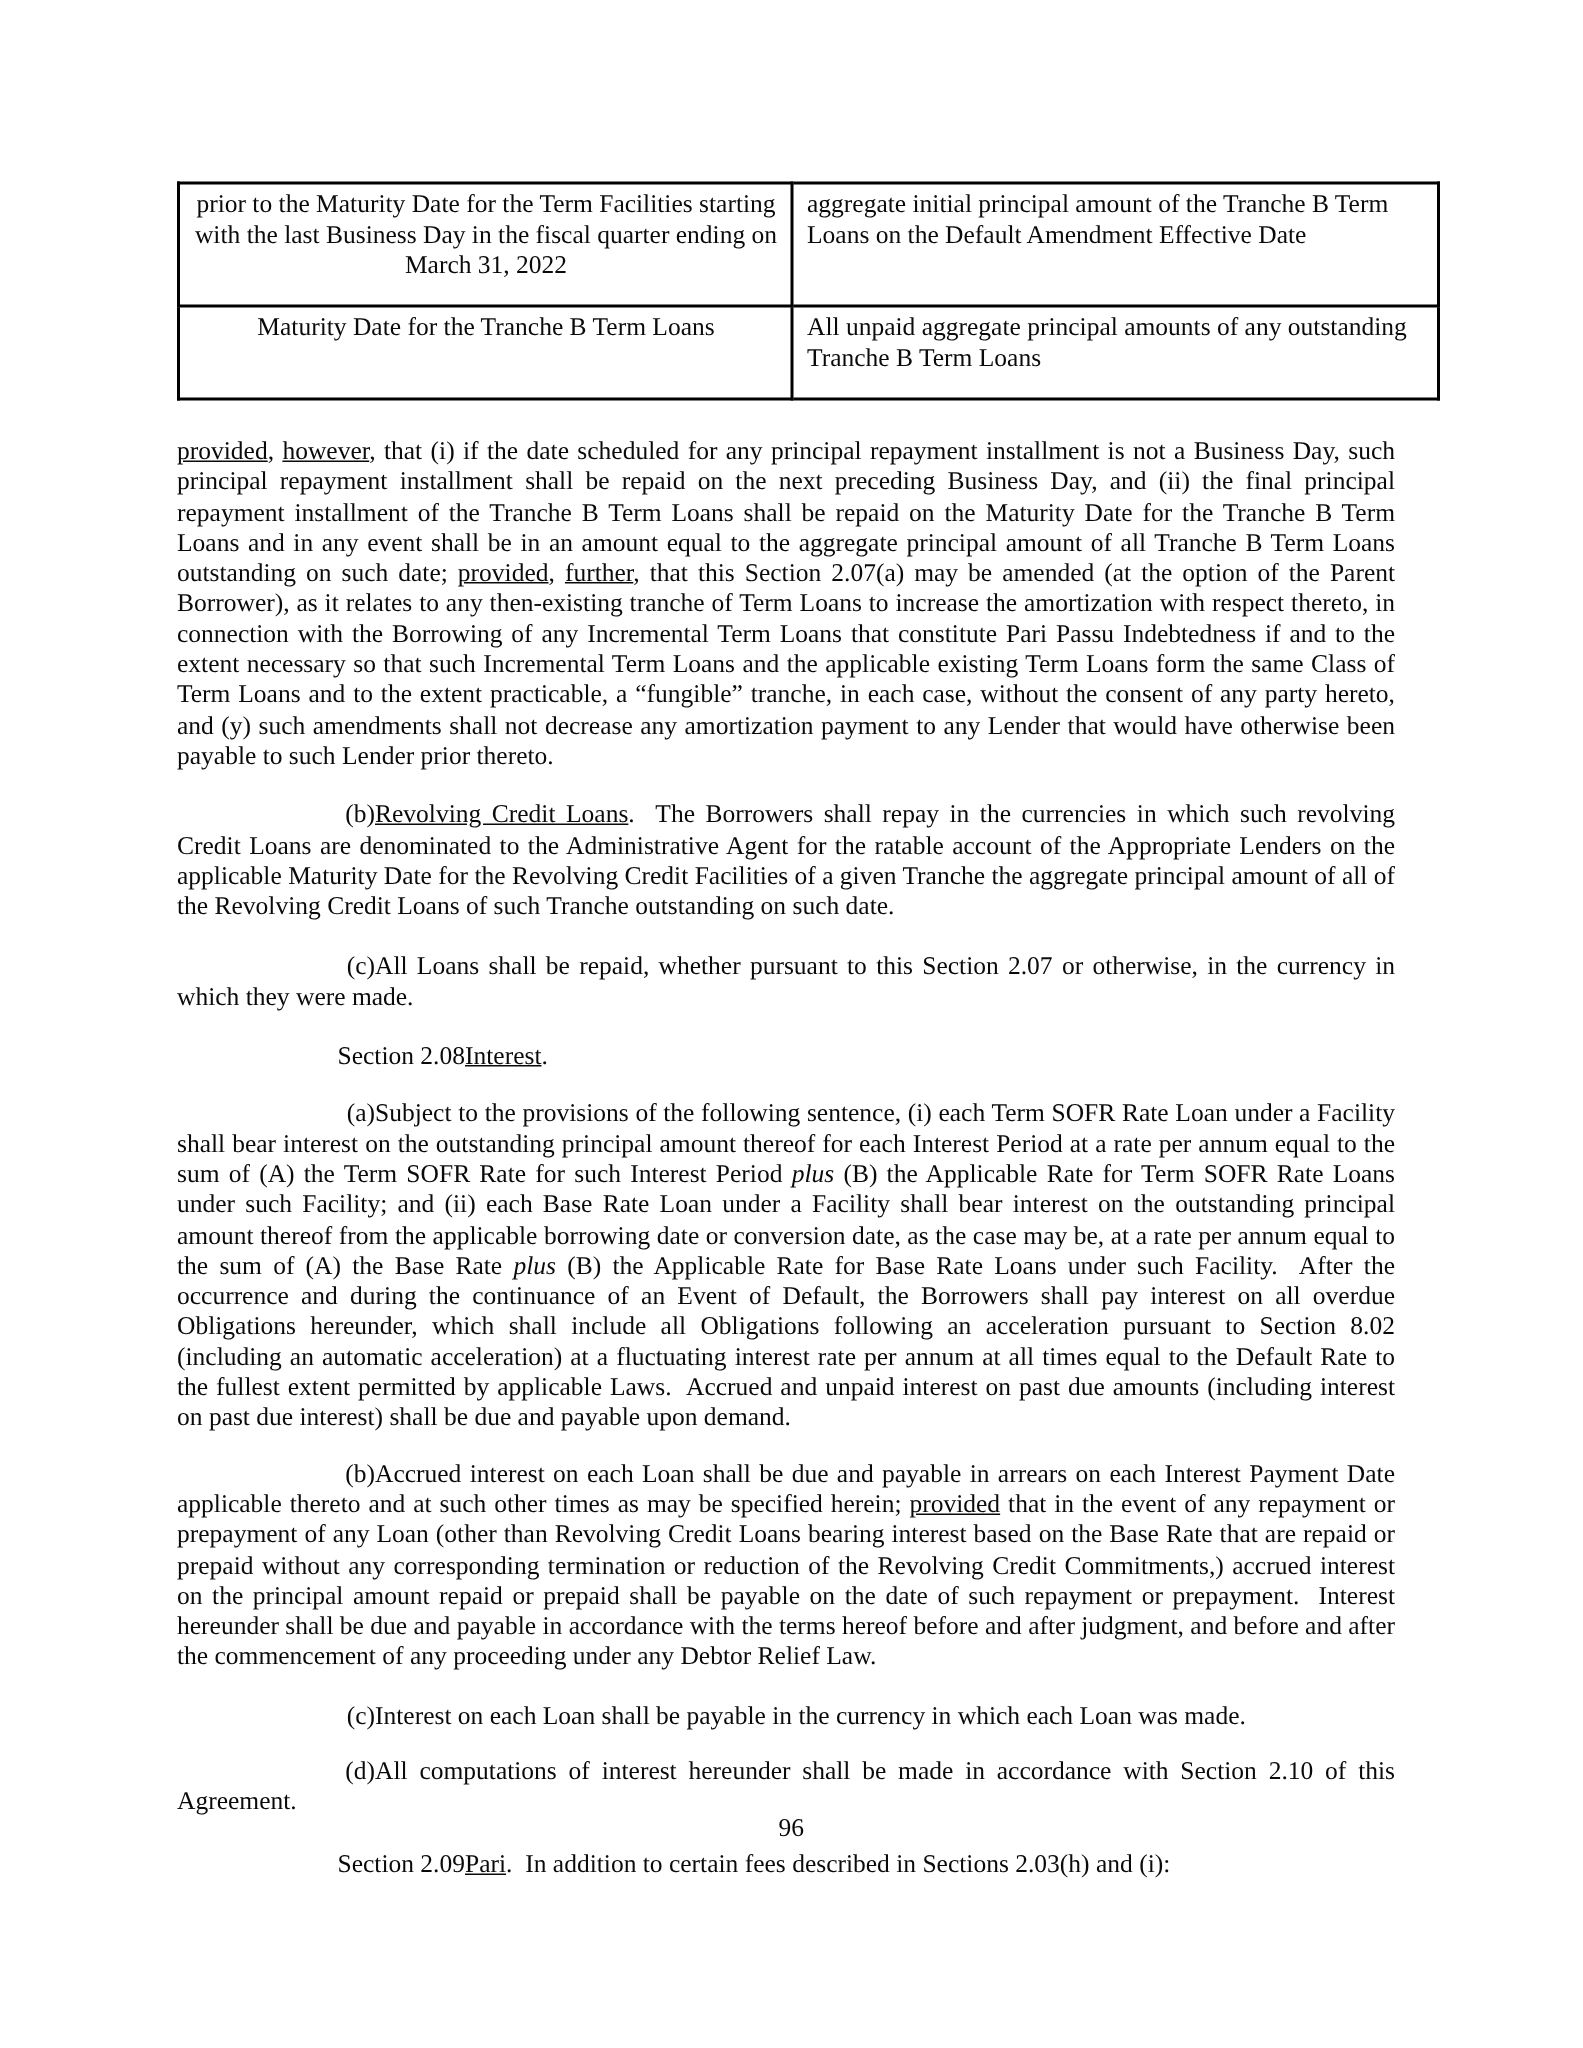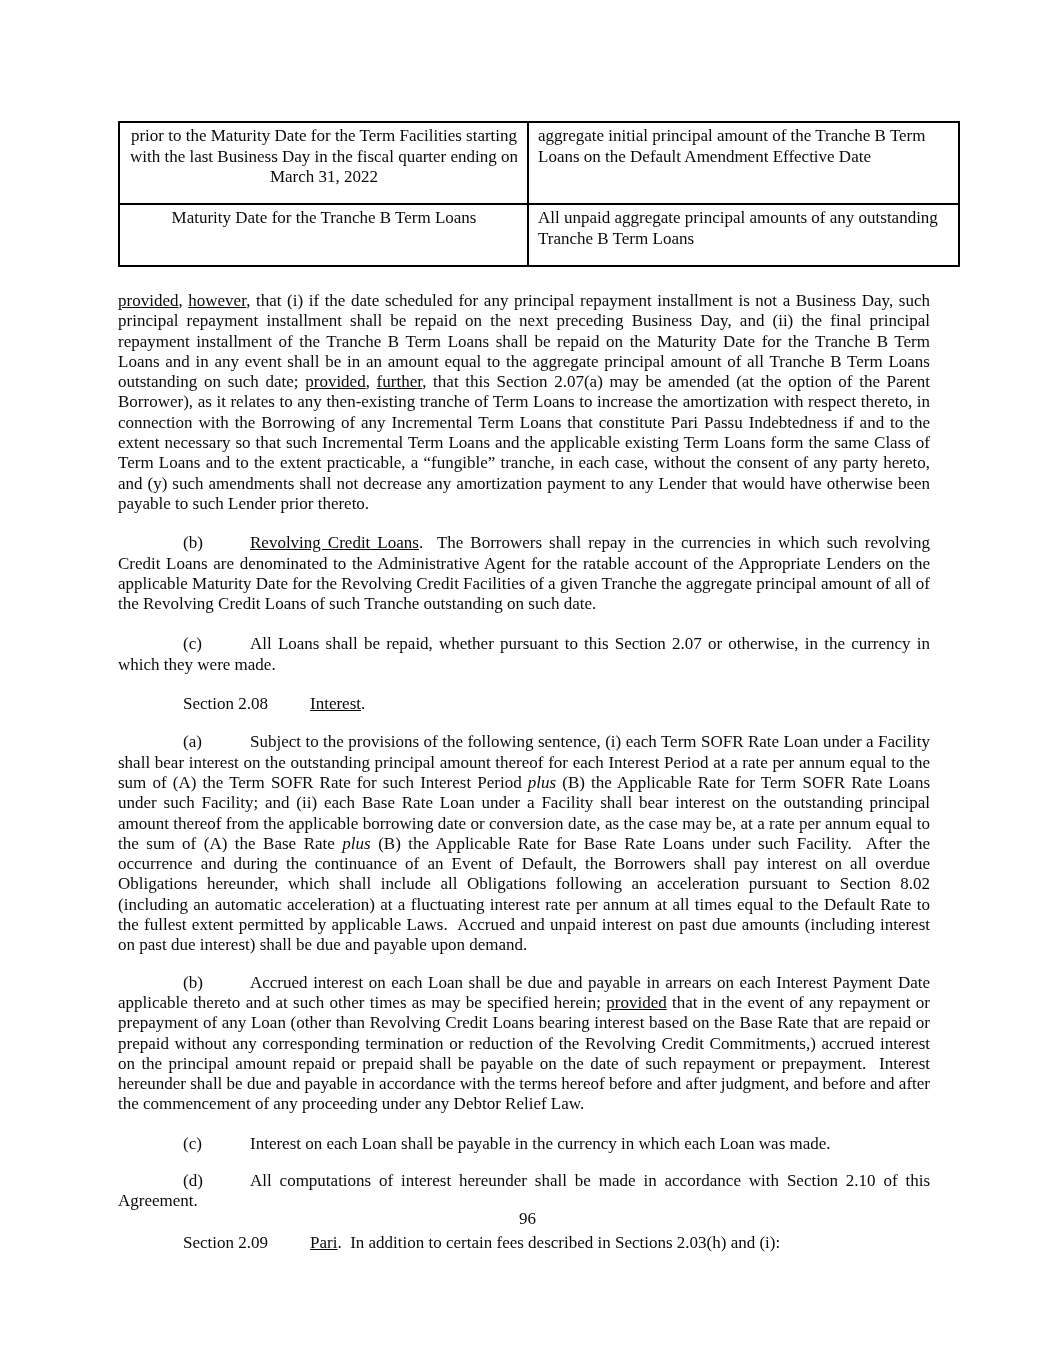--- a/index.html
+++ b/index.html
@@ -42,21 +42,21 @@
 
   .para {
     text-align: justify;
     margin: 0;
   }
   .no-justify { text-align: left; }
   .indented { text-indent: 65px; }
 
   .u  { text-decoration: underline; }
   .it { font-style: italic; }
-  .tabbed { display: inline-block; text-indent: 0; }
+  .tabbed { display: inline-block; text-indent: 0; text-align: right; }
 
   .m-p1 { margin-top: 24px; }
   .m-p2 { margin-top: 19px; }
   .m-p3 { margin-top: 20px; }
   .m-h1 { margin-top: 19px; }
   .m-p4 { margin-top: 18px; }
   .m-p5 { margin-top: 17px; }
   .m-p6 { margin-top: 19px; font-family: Liberation Serif, serif; }
   .m-p7 { margin-top: 17px; }
   .m-h2 { margin-top: 21px; }

